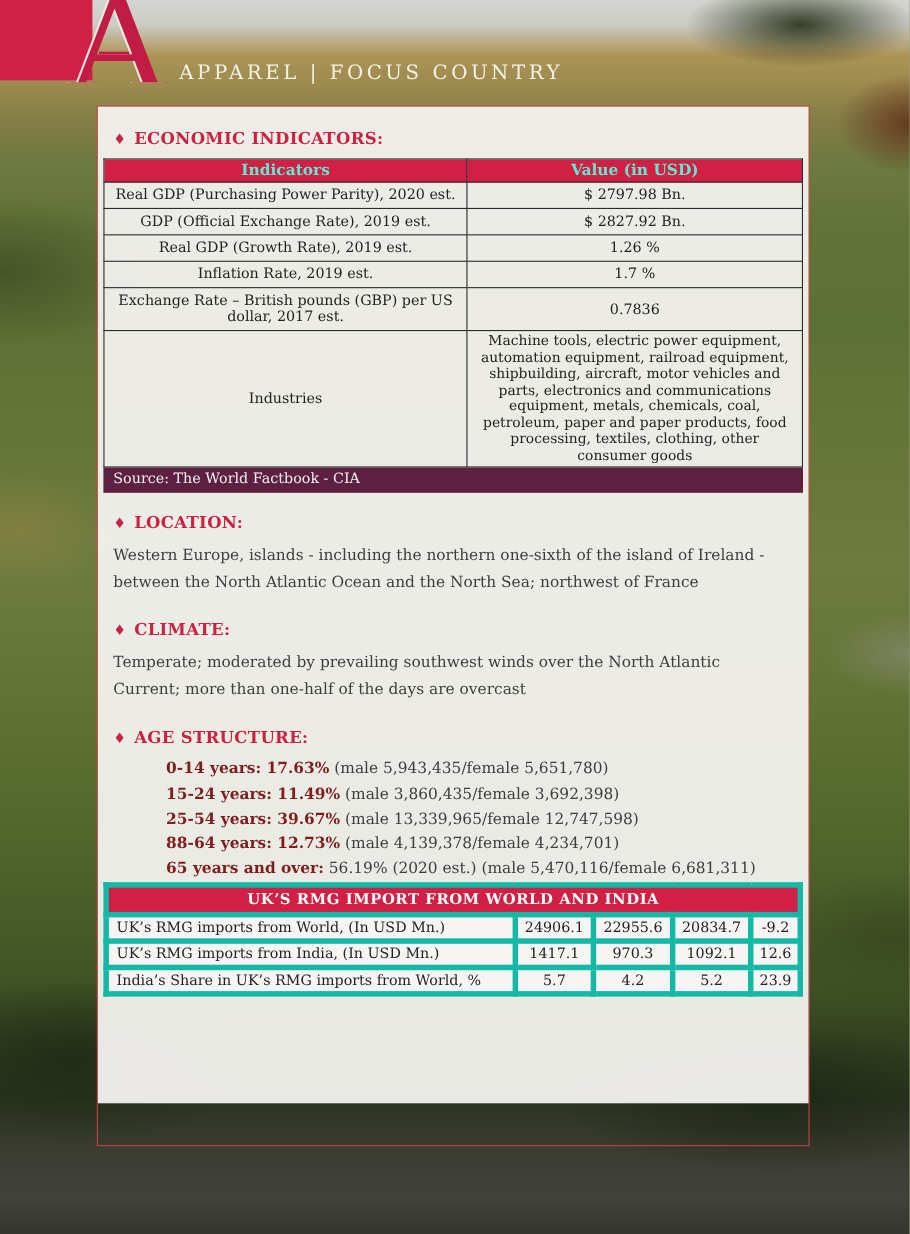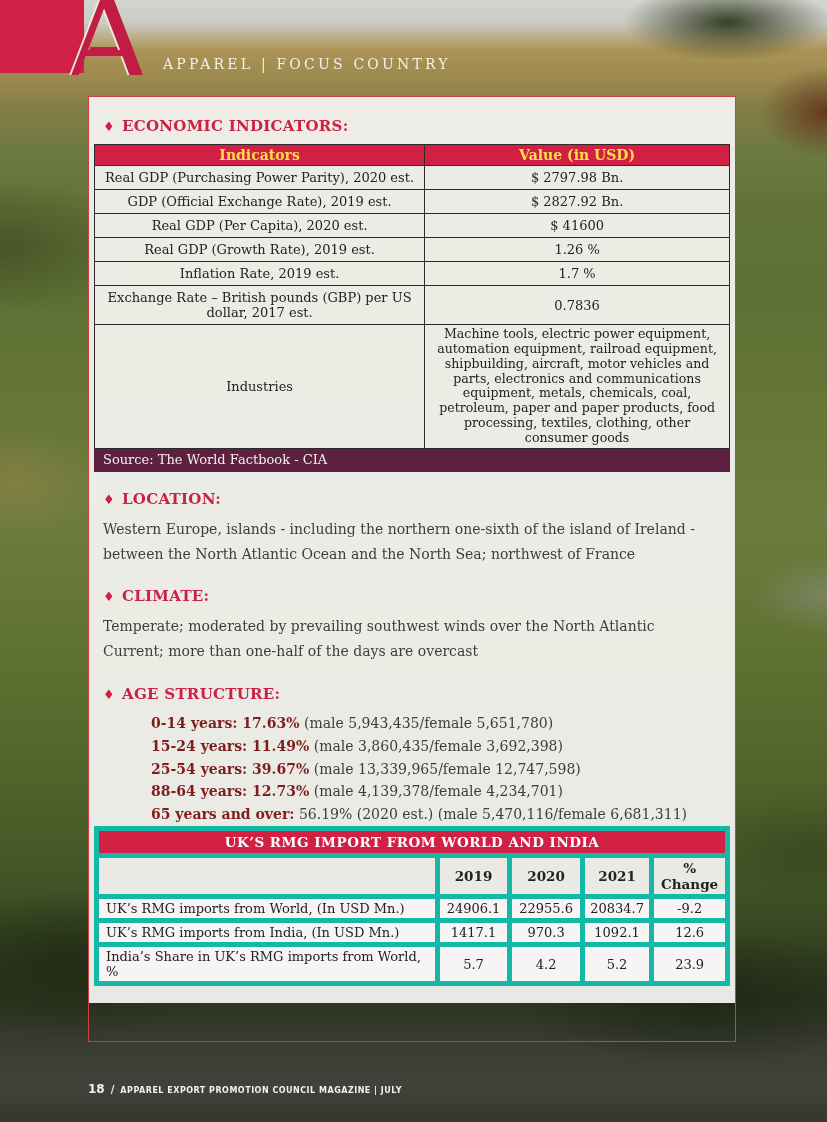--- a/index.html
+++ b/index.html
@@ -23,38 +23,38 @@
         #3a3b31 93%,#41423a 97%,#35362e 100%);}
 
   
   .logo-clip{position:absolute;left:0;top:0;width:220px;height:75px;overflow:hidden;}
   .logo-rect{position:absolute;left:0;top:0;width:84px;height:73px;background:#d02045;}
   .logo-bar{position:absolute;left:90px;top:47px;width:28px;height:6px;background:#c11d44;}
   .logo-a{position:absolute;left:64px;top:-19px;font-size:120px;line-height:1;
           color:#c11d44;font-family:"DejaVu Serif",serif;
           text-shadow:-2px 0 0 rgba(238,236,229,0.95);}
   .masthead-title{position:absolute;left:163px;top:56px;color:#f3f1ea;
-          font-size:14px;letter-spacing:3.2px;white-space:nowrap;}
+          font-size:18px;letter-spacing:3.2px;white-space:nowrap;}
 
   
   .frame{position:absolute;left:88px;top:96px;width:648px;height:946px;
          border:1px solid #cc4045;box-sizing:border-box;}
   .panel{position:absolute;left:0;top:0;width:100%;height:906px;
          background:rgba(243,242,239,0.95);box-sizing:border-box;
          padding:20px 5px 0 5px;overflow:hidden;}
 
   .section-heading{color:#cb2143;font-size:15px;font-weight:bold;
          margin:0 0 9px 9px;letter-spacing:0.3px;}
   .diamond{margin-right:7px;font-size:13px;}
 
   
   table{border-collapse:collapse;width:100%;}
   .econ{font-size:13px;color:#222;}
   .econ th,.econ td{border:1px solid #2b2b2b;text-align:center;padding:4px 6px;}
-  .econ thead th{background:#d22045;color:#fde047;font-size:14px;padding:2px;}
+  .econ thead th{background:#d22045;color:#5eead4;font-size:14px;padding:2px;}
   .econ .industries-cell{font-size:12.6px;line-height:1.18;padding:2px 6px;}
   .col-ind{width:52%;} .col-val{width:48%;}
 
   .source-bar{background:#5e2040;color:#f4f2ee;font-size:13px;
          padding:3px 9px 5px 9px;}
 
   .body-text{font-size:14px;color:#3d3d3d;line-height:1.8;margin:0 14px 0 9px;}
 
   .age-line{font-size:14px;color:#3d3d3d;line-height:1.64;margin-left:9px;}
   .age-label{color:#7f1d1d;font-weight:bold;margin-left:48px;}
@@ -108,24 +108,20 @@
         <tbody>
           <tr>
             <td>Real GDP (Purchasing Power Parity), 2020 est.</td>
             <td>$ 2797.98 Bn.</td>
           </tr>
           <tr>
             <td>GDP (Official Exchange Rate), 2019 est.</td>
             <td>$ 2827.92 Bn.</td>
           </tr>
           <tr>
-            <td>Real GDP (Per Capita), 2020 est.</td>
-            <td>$ 41600</td>
-          </tr>
-          <tr>
             <td>Real GDP (Growth Rate), 2019 est.</td>
             <td>1.26 %</td>
           </tr>
           <tr>
             <td>Inflation Rate, 2019 est.</td>
             <td>1.7 %</td>
           </tr>
           <tr>
             <td>Exchange Rate – British pounds (GBP) per US dollar, 2017 est.</td>
             <td>0.7836</td>
@@ -170,27 +166,20 @@
       <div class="age-line">
         <span class="age-label">65 years and over:</span>
         <span>56.19% (2020 est.) (male 5,470,116/female 6,681,311)</span>
       </div>
 
 
       <table class="trade">
         <thead>
           <tr>
             <th colspan="5" class="trade-title-cell">UK’S RMG IMPORT FROM WORLD AND INDIA</th>
-          </tr>
-          <tr>
-            <th class="yr t-c0"></th>
-            <th class="yr t-c1">2019</th>
-            <th class="yr t-c2">2020</th>
-            <th class="yr t-c3">2021</th>
-            <th class="yr t-c4">% Change</th>
           </tr>
         </thead>
         <tbody>
           <tr>
             <td class="row-label">UK’s RMG imports from World, (In USD Mn.)</td>
             <td>24906.1</td>
             <td>22955.6</td>
             <td>20834.7</td>
             <td>-9.2</td>
           </tr>
@@ -207,18 +196,13 @@
             <td>4.2</td>
             <td>5.2</td>
             <td>23.9</td>
           </tr>
         </tbody>
       </table>
 
     </div>
   </div>
 
-  <div class="footer">
-    <span class="page-num">18</span>
-    <span class="footer-sep">/</span>
-    <span class="footer-text">APPAREL EXPORT PROMOTION COUNCIL MAGAZINE | JULY</span>
-  </div>
 </div>
 
 </body></html>

